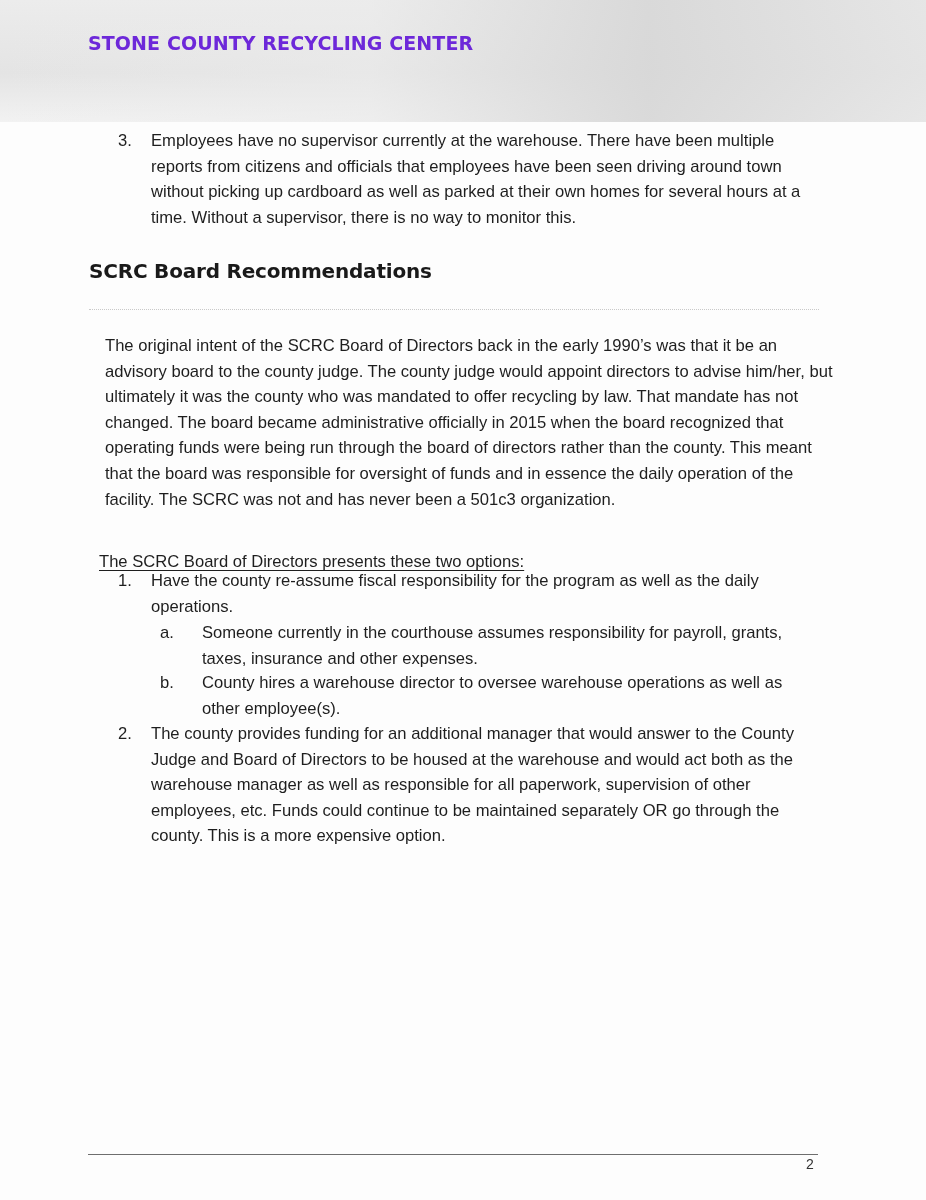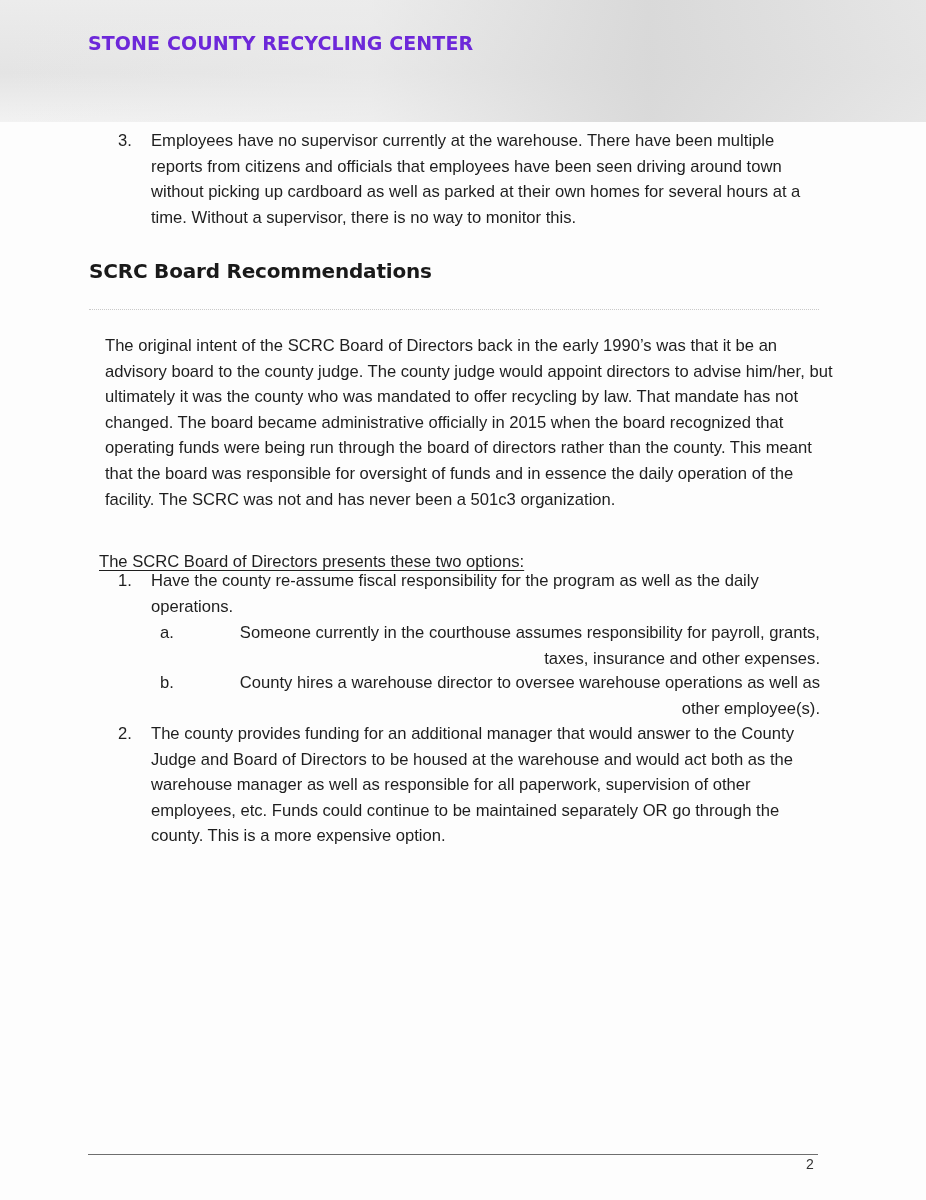--- a/index.html
+++ b/index.html
@@ -95,21 +95,21 @@
     }
     .option1 { top: 568px; }
     .option2 { top: 721px; }
     .sub {
       position: absolute;
       left: 160px;
       width: 660px;
     }
     .sub-a { top: 620px; }
     .sub-b { top: 670px; }
-    .sub .item-body { margin-left: 42px; text-align: right; }
+    .sub .item-body { margin-left: 42px; }
     .footer-rule {
       position: absolute;
       left: 88px;
       top: 1154px;
       width: 730px;
       height: 0;
       border-top: 1.5px solid #6e6e6e;
     }
     .page-number {
       position: absolute;

